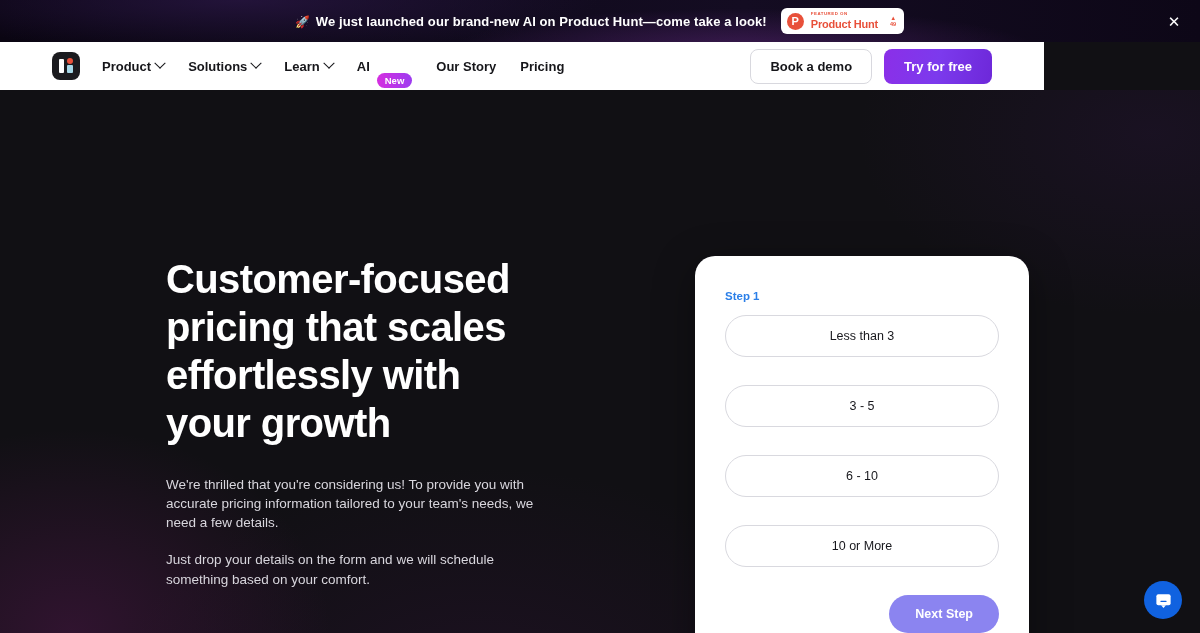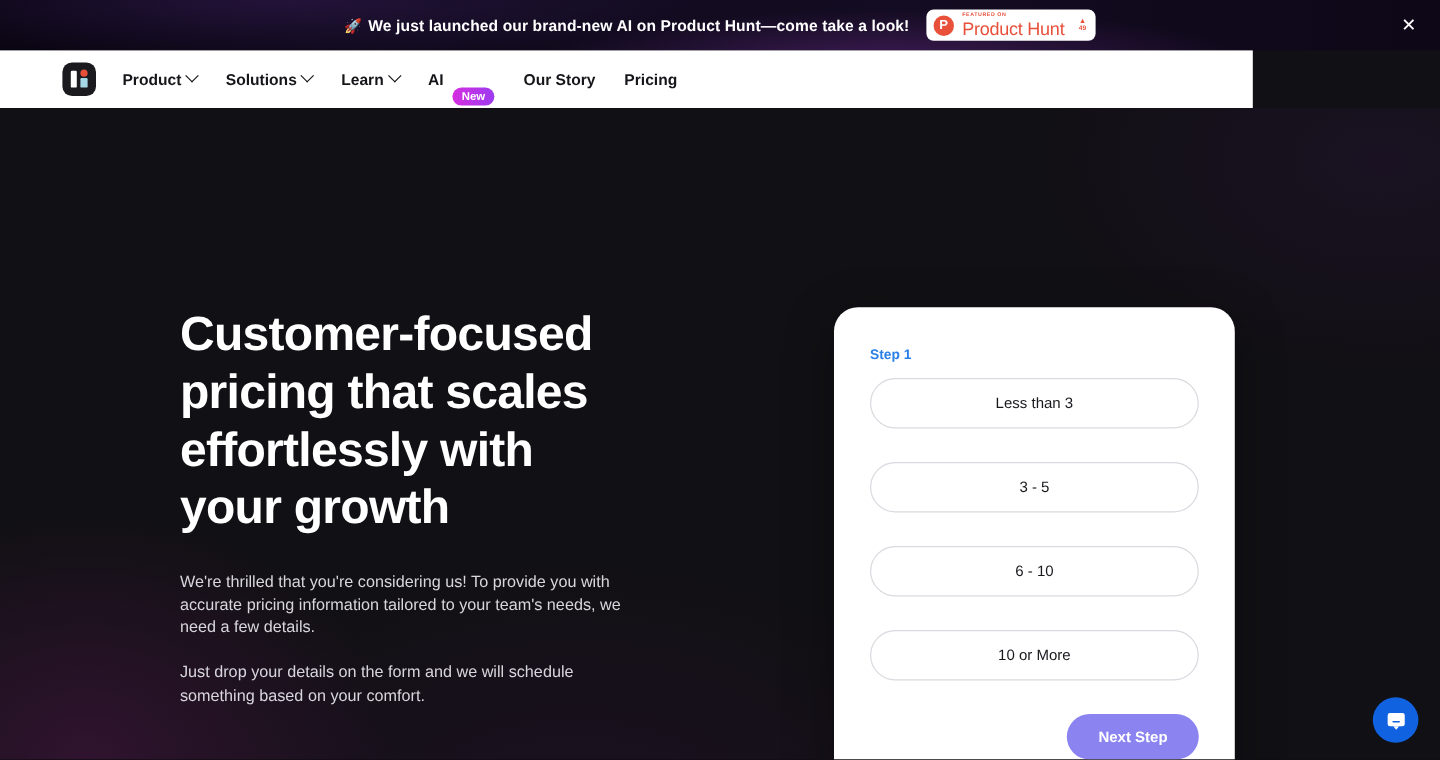--- a/index.html
+++ b/index.html
@@ -69,22 +69,22 @@
   .ph-texts { display: flex; flex-direction: column; line-height: 1; }
   .ph-featured {
     color: #e8503a;
     font-size: 4.4px;
     font-weight: 700;
     letter-spacing: 0.5px;
     margin-bottom: 2px;
   }
   .ph-name {
     color: #e8503a;
-    font-size: 15px;
-    font-weight: 400;
+    font-size: 11px;
+    font-weight: 700;
     letter-spacing: -0.2px;
   }
   .ph-votes {
     display: flex;
     flex-direction: column;
     align-items: center;
     color: #e8503a;
     line-height: 1;
     margin-left: 5px;
   }
@@ -223,21 +223,21 @@
     background:
       radial-gradient(ellipse 380px 300px at 6% 100%, rgba(120,28,110,0.30), transparent 68%),
       radial-gradient(ellipse 520px 330px at 40% 112%, rgba(70,20,80,0.22), transparent 70%),
       radial-gradient(ellipse 420px 260px at 96% 8%, rgba(60,24,90,0.20), transparent 70%),
       #111014;
     overflow: hidden;
   }
 
   .hero-copy {
     position: absolute;
-    left: 150px;
+    left: 166px;
     top: 165px;
     width: 420px;
   }
   .hero-title {
     color: #ffffff;
     font-size: 40px;
     line-height: 1.2;
     font-weight: 700;
     letter-spacing: -0.6px;
     margin-bottom: 28px;
@@ -375,20 +375,24 @@
       <span class="new-badge">New</span>
     </div>
     <div class="nav-item">
       <span>Our Story</span>
     </div>
     <div class="nav-item">
       <span>Pricing</span>
     </div>
   </div>
 
+  <div class="nav-actions">
+    <button class="btn-demo">Book a demo</button>
+    <button class="btn-try">Try for free</button>
+  </div>
 </div>
 
 <div class="hero">
 
   <div class="hero-copy">
     <h1 class="hero-title">Customer-focused pricing that scales effortlessly with your growth</h1>
     <p class="hero-para">We're thrilled that you're considering us! To provide you with accurate pricing information tailored to your team's needs, we need a few details.</p>
     <p class="hero-para">Just drop your details on the form and we will schedule something based on your comfort.</p>
   </div>
 

